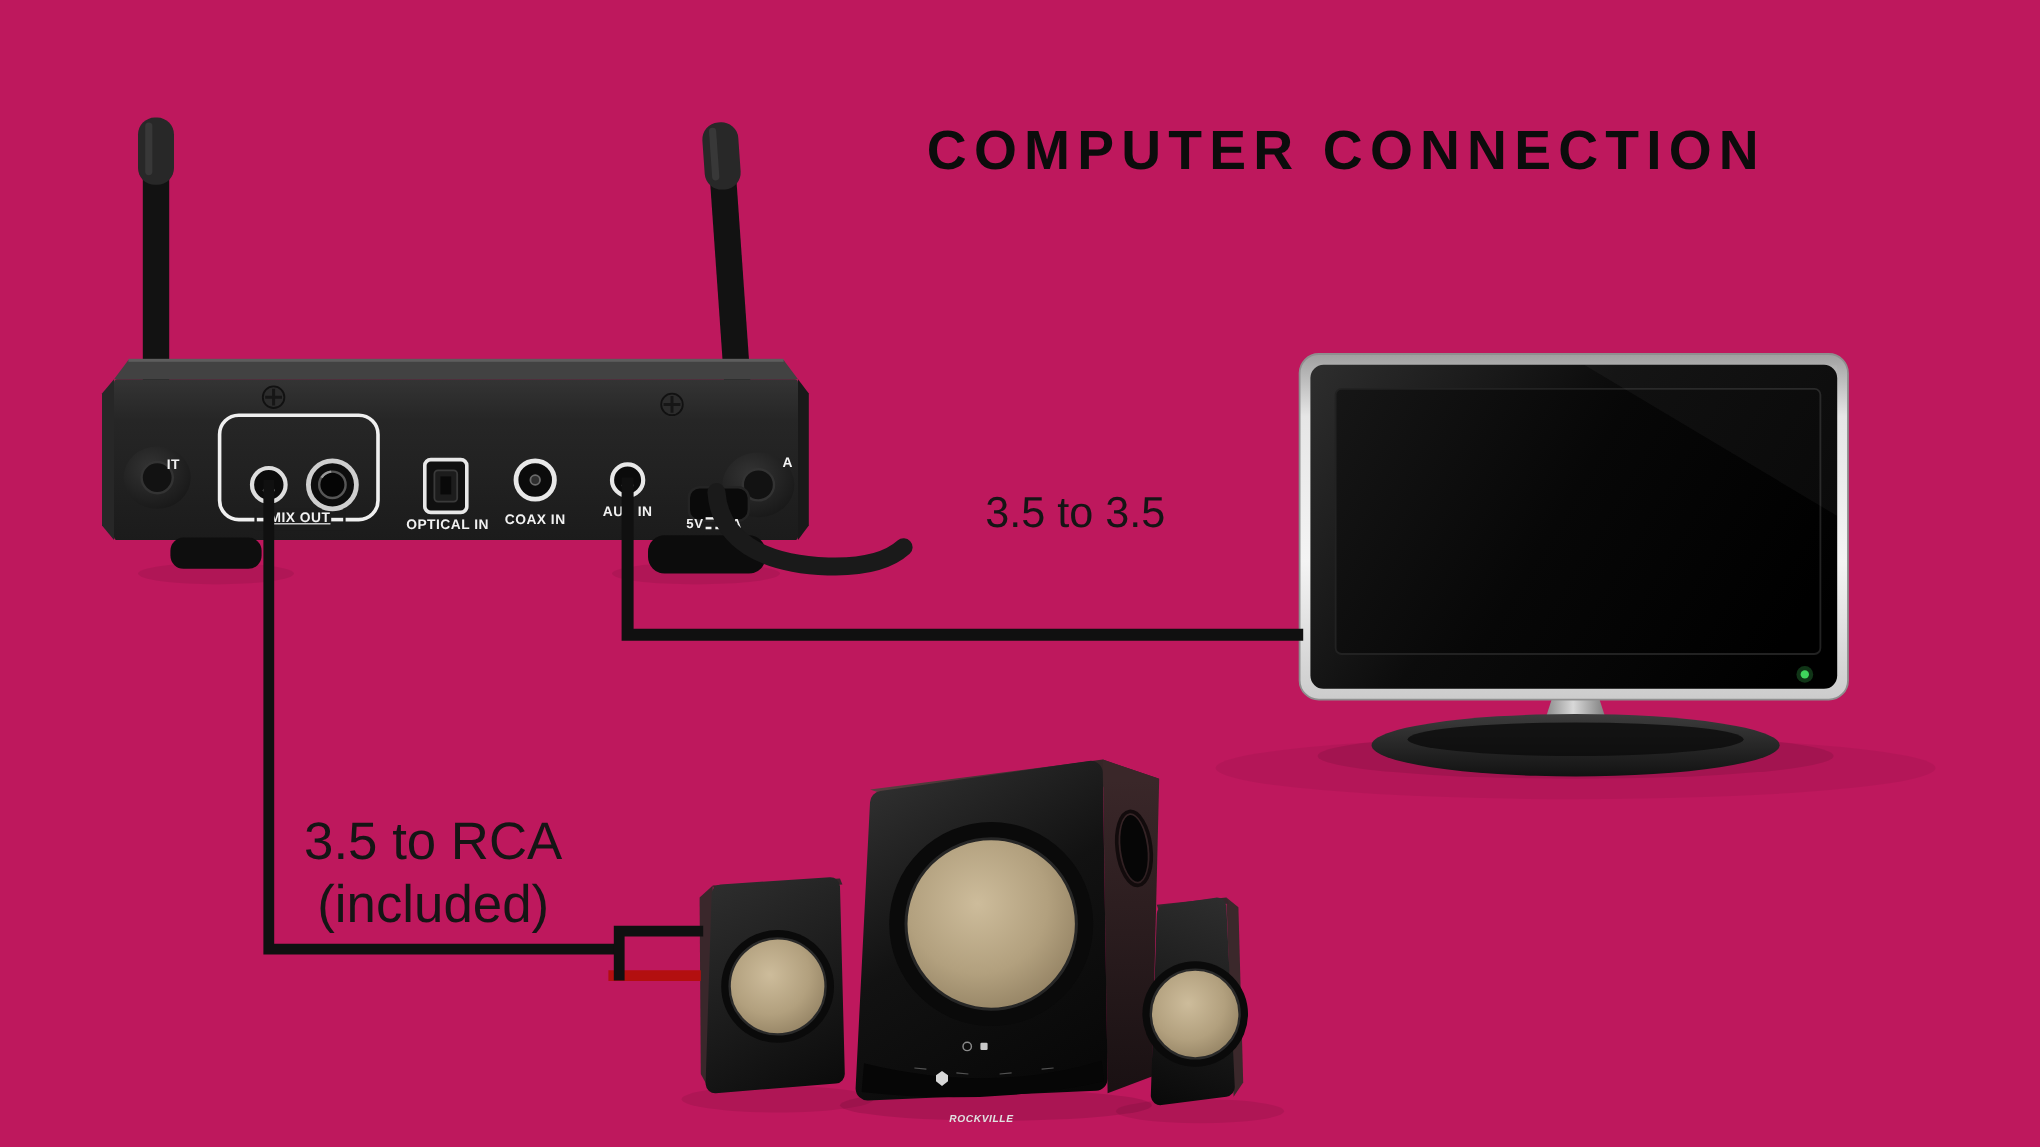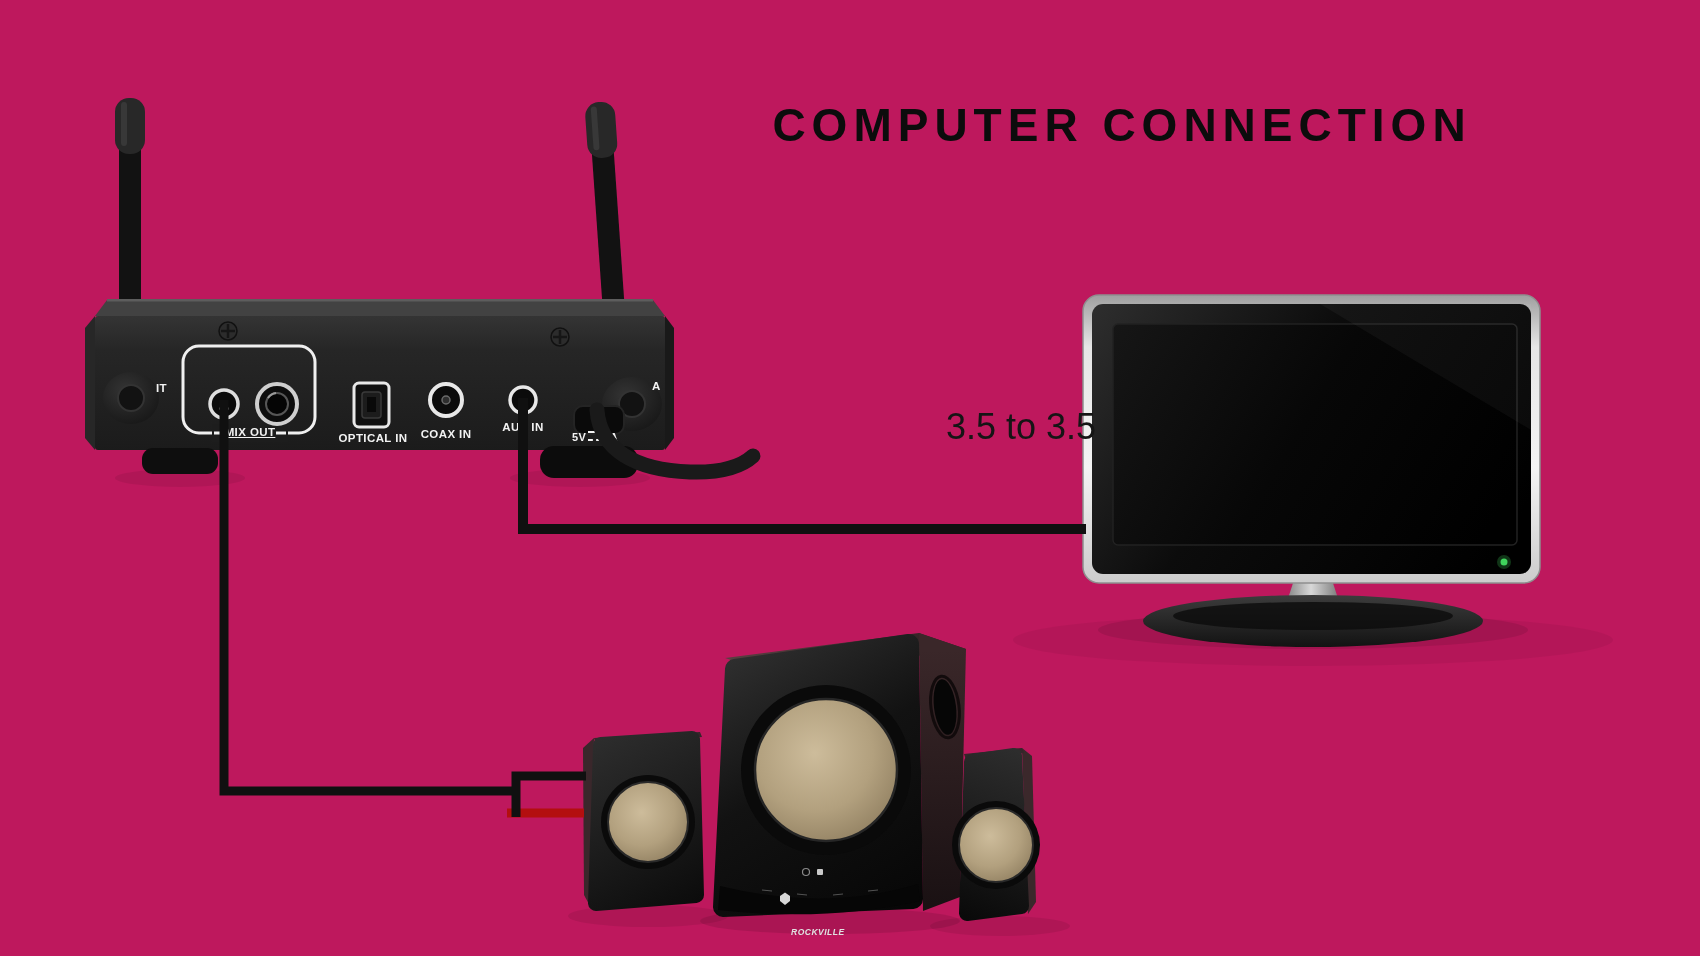--- a/index.html
+++ b/index.html
@@ -4,26 +4,26 @@
 <style>
   html,body{margin:0;padding:0;background:#fff;}
   .stage{position:relative;width:1700px;height:956px;background:#be185d;overflow:hidden;
          font-family:"Liberation Sans",sans-serif;}
   svg{position:absolute;left:0;top:0;}
   #scene{z-index:1;}
   #cables{z-index:3;pointer-events:none;}
   .txt{position:absolute;z-index:2;color:#141414;}
   .title{left:762px;top:98px;width:720px;text-align:center;
          font-size:46px;font-weight:700;letter-spacing:6px;color:#0c0c0c;white-space:nowrap;}
-  .cable-label{width:400px;text-align:right;font-size:36px;line-height:46px;color:#151515;}
+  .cable-label{width:400px;text-align:center;font-size:36px;line-height:46px;color:#151515;}
   .cable-label.aux{left:696px;top:404px;}
   .cable-label.rca{left:161px;top:676px;font-size:44px;line-height:52px;}
   .port-label{position:absolute;z-index:2;color:#f2f2f2;font-weight:700;font-size:11.5px;
               letter-spacing:.4px;text-align:center;white-space:nowrap;}
-  .pl-it{left:156px;top:382px;}
+  .pl-it{left:139px;top:382px;}
   .pl-mix{left:206px;top:426px;width:88px;text-decoration:underline;}
   .pl-opt{left:328px;top:432px;width:90px;}
   .pl-coax{left:403px;top:428px;width:86px;}
   .pl-aux{left:481px;top:421px;width:84px;}
   .pl-pwr{left:554px;top:431px;width:82px;font-size:11px;display:flex;justify-content:center;}
   .pl-a{left:652px;top:380px;}
   .dc-icon{display:inline-block;width:13px;height:6px;border-top:2px solid #f2f2f2;
            border-bottom:2px dashed #f2f2f2;margin:0 2px 2px 2px;}
   .brand{left:791px;top:894px;width:60px;font-size:8.5px;font-weight:700;font-style:italic;
          letter-spacing:.5px;color:#e2e2e2;z-index:2;margin-top:33px;}
@@ -230,20 +230,22 @@
   </g>
 </svg>
 
 <div class="txt title">COMPUTER CONNECTION</div>
 
 <div class="txt cable-label aux">
   <div>3.5 to 3.5</div>
 </div>
 
 <div class="txt cable-label rca">
+  <div>3.5 to RCA</div>
+  <div>(included)</div>
 </div>
 
 <div class="port-label pl-it">IT</div>
 <div class="port-label pl-mix">MIX OUT</div>
 <div class="port-label pl-opt">OPTICAL IN</div>
 <div class="port-label pl-coax">COAX IN</div>
 <div class="port-label pl-aux">AUX IN</div>
 <div class="port-label pl-pwr">
   <span>5V</span>
   <span class="dc-icon"></span>

